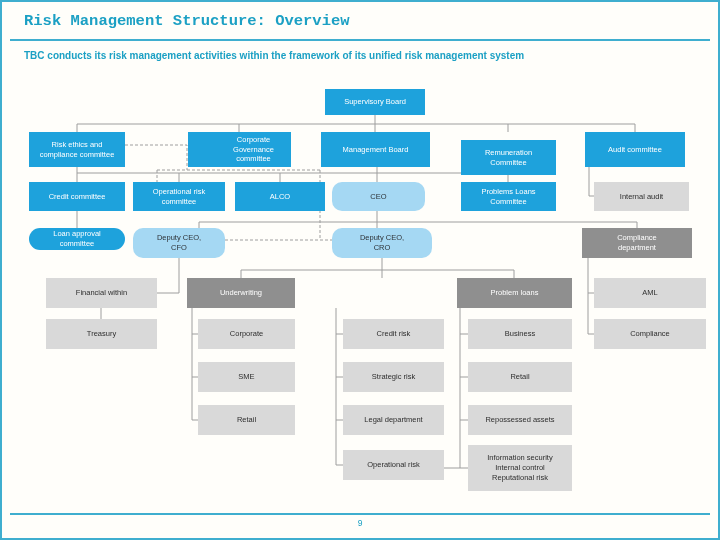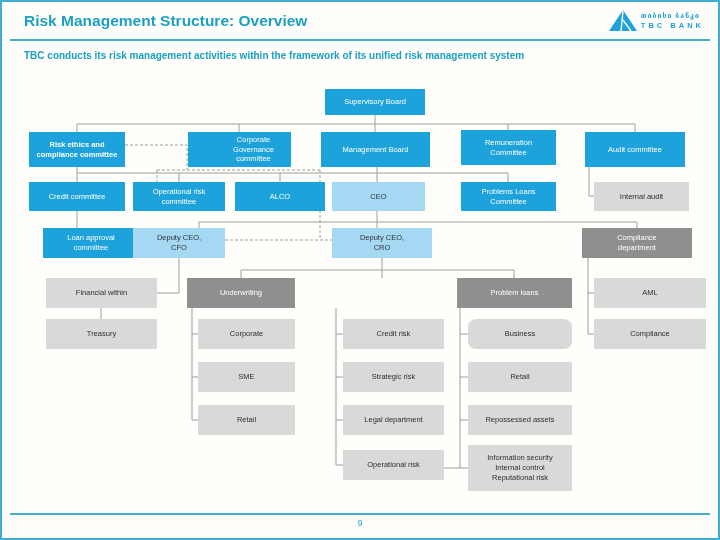--- a/index.html
+++ b/index.html
@@ -7,21 +7,21 @@
     position:relative;
     width:720px;height:540px;
     box-sizing:border-box;
     background:#fffefa;
     border:2px solid var(--rule-cyan);
     font-family:"Liberation Sans","DejaVu Sans",sans-serif;
     overflow:hidden;
   }
   .title{
     position:absolute;left:22px;top:10px;
-    font-size:15.5px;font-weight:bold;color:var(--accent-teal);
+    font-size:15.5px;font-weight:bold;color:var(--accent-teal);font-family:Liberation Mono, monospace;
   }
   .logo{position:absolute;right:14px;top:8px;display:flex;align-items:center;gap:4px;}
   .logo-text{text-align:left;color:var(--box-cyan);}
   .logo-georgian{font-size:7px;font-weight:bold;letter-spacing:1px;}
   .logo-latin{font-size:7.5px;font-weight:bold;letter-spacing:3px;margin-top:1px;}
   .rule{position:absolute;left:8px;right:8px;height:1.5px;background:var(--rule-cyan);}
   .rule-top{top:37px;}
   .rule-bottom{top:511px;}
   .subtitle{
     position:absolute;left:22px;top:48px;right:30px;
@@ -31,46 +31,35 @@
   #connector-svg{position:absolute;left:0;top:0;width:720px;height:540px;}
   #connector-svg polyline{fill:none;stroke:var(--connector-gray);stroke-width:1;}
   #connector-svg polyline.dash{stroke-dasharray:3 2;}
   .node{
     position:absolute;box-sizing:border-box;
     display:flex;align-items:center;justify-content:center;
     text-align:center;white-space:pre-line;
     font-size:7.5px;line-height:1.3;padding:2px;
   }
   .node.cyan{background:var(--box-cyan);color:#ffffff;}
-  .node.light-blue{background:var(--box-light-blue);color:#2e3338;}
+  .node.light-blue{background:var(--box-light-blue);color:#2e3338;border-radius:10px;}
   .node.light-gray{background:var(--box-light-gray);color:#2e2e2e;}
   .node.dark-gray{background:var(--box-dark-gray);color:#ffffff;}
   .page-num{
     position:absolute;left:0;right:0;top:516px;
     text-align:center;font-size:8.5px;color:var(--accent-teal);
   }
 </style>
 </head>
 <body>
 
 <div class="slide">
 
   <div class="title">Risk Management Structure: Overview</div>
 
-  <div class="logo">
-    <svg width="28" height="21" viewBox="0 0 28 21">
-      <polygon points="14,0 28,21 0,21" fill="#1EA2DC"></polygon>
-      <line x1="14" y1="1" x2="12" y2="21" stroke="#fffefa" stroke-width="1.4"></line>
-      <line x1="14" y1="10" x2="22" y2="21" stroke="#fffefa" stroke-width="1.4"></line>
-    </svg>
-    <div class="logo-text">
-      <div class="logo-georgian">თიბისი ბანკი</div>
-      <div class="logo-latin">TBC BANK</div>
-    </div>
-  </div>
 
   <div class="rule rule-top"></div>
 
   <div class="subtitle">TBC conducts its risk management activities within the framework of its unified risk management system</div>
 
   <div id="org-chart">
     <svg id="connector-svg">
         <polyline points="373,113 373,122"></polyline>
         <polyline points="75,122 633,122"></polyline>
         <polyline points="75,122 75,130"></polyline>
@@ -114,52 +103,52 @@
         <polyline points="586,291 592,291"></polyline>
         <polyline points="586,332 592,332"></polyline>
         <polyline points="123,143 185,143 185,168" class="dash"></polyline>
         <polyline points="155,168 318,168" class="dash"></polyline>
         <polyline points="155,168 155,180" class="dash"></polyline>
         <polyline points="318,168 318,238" class="dash"></polyline>
         <polyline points="223,238 330,238" class="dash"></polyline>
       </svg>
 
   <div class="node cyan" style="left: 323px; top: 87px; width: 100px; height: 26px;">Supervisory Board</div>
-      <div class="node cyan" style="left: 27px; top: 130px; width: 96px; height: 35px; font-weight: bold;">Risk ethics and
+      <div class="node cyan" style="left: 27px; top: 130px; width: 96px; height: 35px;">Risk ethics and
 compliance committee</div>
       <div class="node cyan" style="left: 186px; top: 130px; width: 103px; height: 35px; padding-left: 30px;">Corporate Governance
 committee</div>
       <div class="node cyan" style="left: 319px; top: 130px; width: 109px; height: 35px;">Management Board</div>
-      <div class="node cyan" style="left: 459px; top: 128px; width: 95px; height: 35px;">Remuneration
+      <div class="node cyan" style="left: 459px; top: 138px; width: 95px; height: 35px;">Remuneration
 Committee</div>
       <div class="node cyan" style="left: 583px; top: 130px; width: 100px; height: 35px;">Audit committee</div>
       <div class="node cyan" style="left: 27px; top: 180px; width: 96px; height: 29px;">Credit committee</div>
       <div class="node cyan" style="left: 131px; top: 180px; width: 92px; height: 29px;">Operational risk
 committee</div>
       <div class="node cyan" style="left: 233px; top: 180px; width: 90px; height: 29px;">ALCO</div>
       <div class="node light-blue" style="left: 330px; top: 180px; width: 93px; height: 29px;">CEO</div>
       <div class="node cyan" style="left: 459px; top: 180px; width: 95px; height: 29px;">Problems Loans
 Committee</div>
       <div class="node light-gray" style="left: 592px; top: 180px; width: 95px; height: 29px;">Internal audit</div>
-      <div class="node cyan" style="left: 41px; top: 226px; width: 96px; height: 30px;">Loan approval
+      <div class="node cyan" style="left: 27px; top: 226px; width: 96px; height: 22px; border-radius: 12px;">Loan approval
 committee</div>
       <div class="node light-blue" style="left: 131px; top: 226px; width: 92px; height: 30px;">Deputy CEO,
 CFO</div>
       <div class="node light-blue" style="left: 330px; top: 226px; width: 100px; height: 30px;">Deputy CEO,
 CRO</div>
       <div class="node dark-gray" style="left: 580px; top: 226px; width: 110px; height: 30px;">Compliance
 department</div>
       <div class="node light-gray" style="left: 44px; top: 276px; width: 111px; height: 30px;">Financial within</div>
       <div class="node dark-gray" style="left: 185px; top: 276px; width: 108px; height: 30px;">Underwriting</div>
       <div class="node dark-gray" style="left: 455px; top: 276px; width: 115px; height: 30px;">Problem loans</div>
       <div class="node light-gray" style="left: 592px; top: 276px; width: 112px; height: 30px;">AML</div>
       <div class="node light-gray" style="left: 196px; top: 317px; width: 97px; height: 30px;">Corporate</div>
       <div class="node light-gray" style="left: 44px; top: 317px; width: 111px; height: 30px;">Treasury</div>
       <div class="node light-gray" style="left: 341px; top: 317px; width: 101px; height: 30px;">Credit risk</div>
-      <div class="node light-gray" style="left: 466px; top: 317px; width: 104px; height: 30px; border-radius: 8px;">Business</div>
+      <div class="node light-gray" style="left: 466px; top: 317px; width: 104px; height: 30px;">Business</div>
       <div class="node light-gray" style="left: 592px; top: 317px; width: 112px; height: 30px;">Compliance</div>
       <div class="node light-gray" style="left: 196px; top: 360px; width: 97px; height: 30px;">SME</div>
       <div class="node light-gray" style="left: 341px; top: 360px; width: 101px; height: 30px;">Strategic risk</div>
       <div class="node light-gray" style="left: 466px; top: 360px; width: 104px; height: 30px;">Retail</div>
       <div class="node light-gray" style="left: 196px; top: 403px; width: 97px; height: 30px;">Retail</div>
       <div class="node light-gray" style="left: 341px; top: 403px; width: 101px; height: 30px;">Legal department</div>
       <div class="node light-gray" style="left: 466px; top: 403px; width: 104px; height: 30px;">Repossessed assets</div>
       <div class="node light-gray" style="left: 341px; top: 448px; width: 101px; height: 30px;">Operational risk</div>
       <div class="node light-gray" style="left: 466px; top: 443px; width: 104px; height: 46px;">Information security
 Internal control

